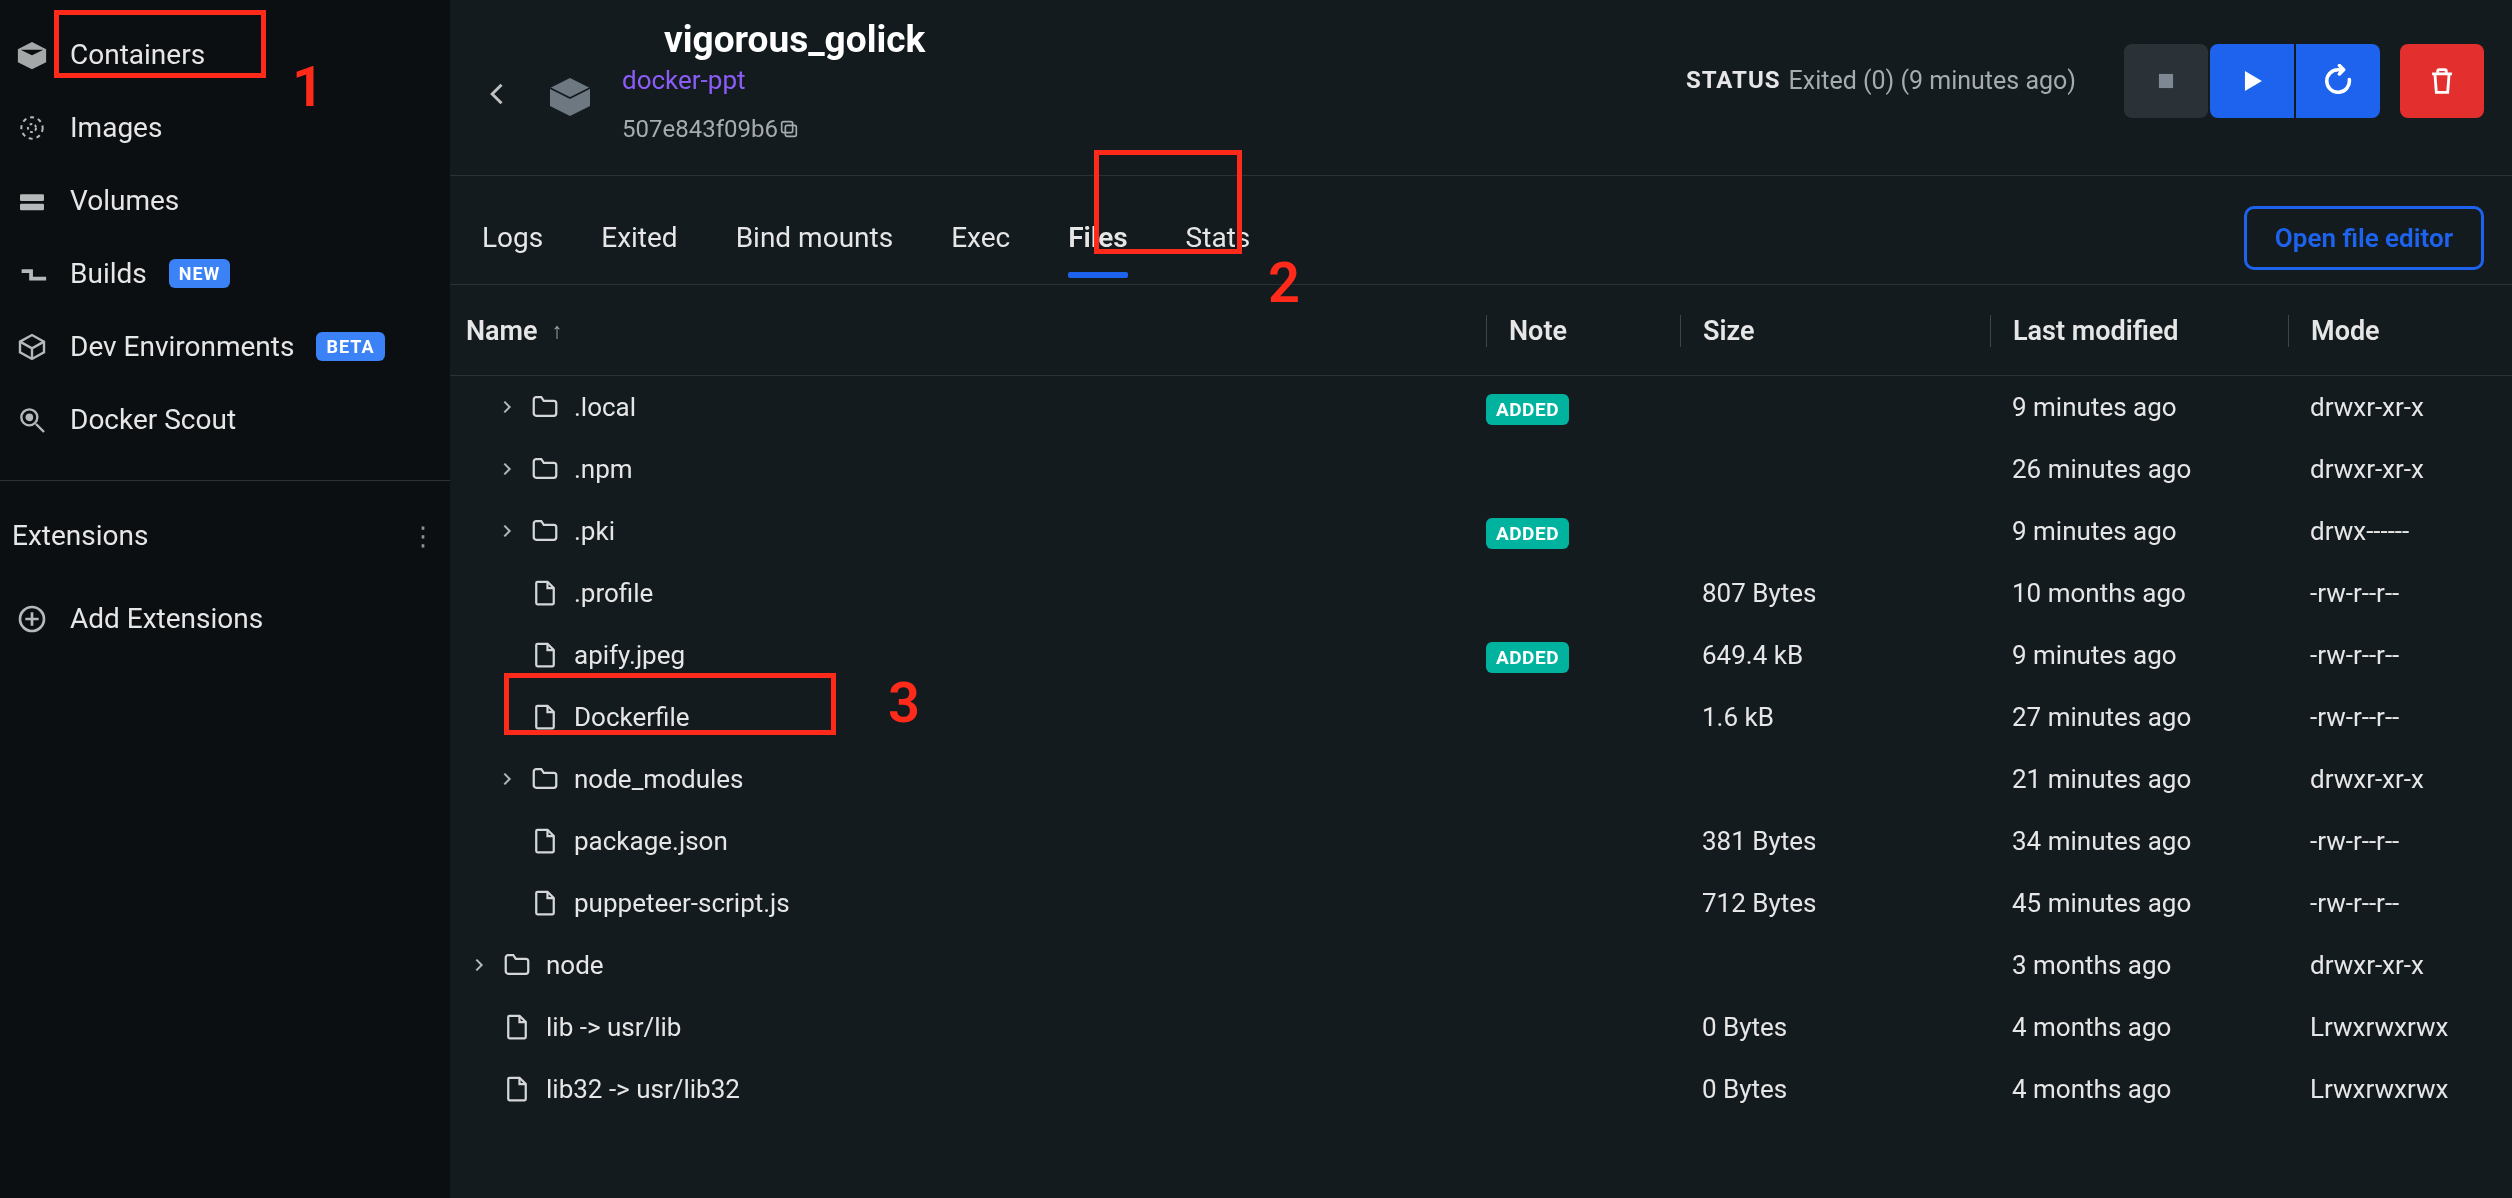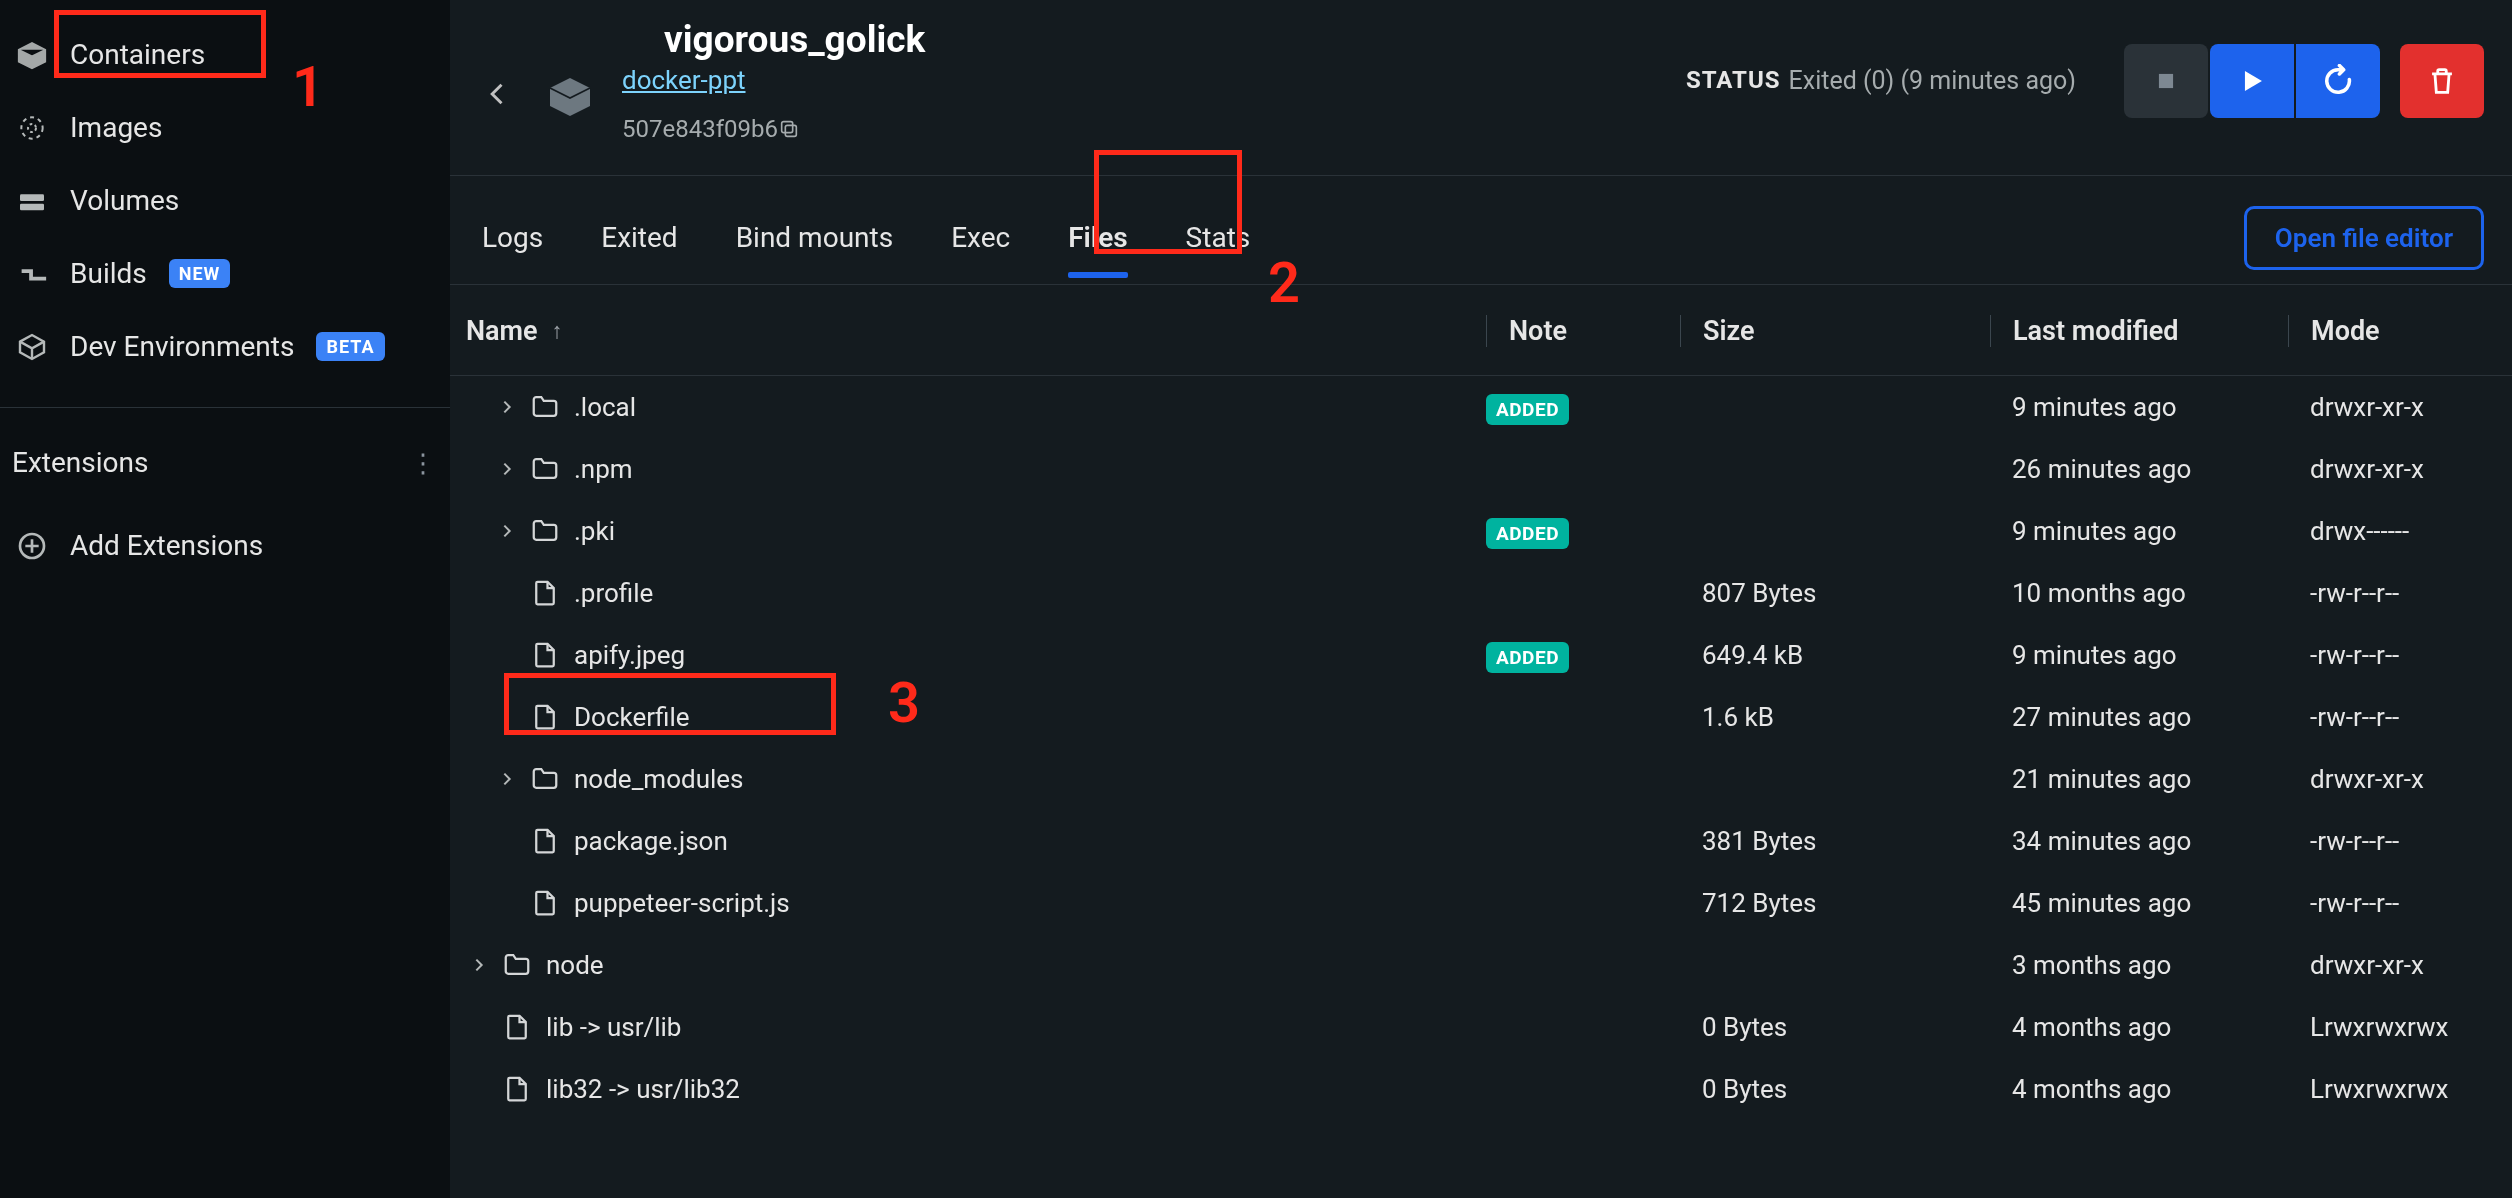--- a/index.html
+++ b/index.html
@@ -116,22 +116,21 @@
       flex-direction: column;
       gap: 4px;
     }
     .title-main {
       font-size: 37px;
       font-weight: 700;
       color: #fff;
       margin-left: 42px;
     }
     .title-link {
-      color: #7dd3fc;
-      text-decoration: underline;
+      color: #8b5cf6;
       font-size: 26px;
     }
     .title-sub {
       color: #a6acae;
       font-size: 24px;
       display: flex;
       align-items: center;
       gap: 0;
       margin-top: 16px;
     }
@@ -315,20 +314,30 @@
   </div>
   <div class="side-item">
     <span class="icon">
       <svg viewBox="0 0 24 24" fill="none" stroke="currentColor" stroke-width="1.8">
           <path d="M3 8 L12 3 L21 8 L21 16 L12 21 L3 16 Z"></path>
           <path d="M3 8 L12 13 L21 8 M12 13 L12 21"></path>
         </svg>
     </span>
     <span>Dev Environments</span>
     <span class="badge">BETA</span>
+  </div>
+  <div class="side-item">
+    <span class="icon">
+      <svg viewBox="0 0 24 24" fill="none" stroke="currentColor" stroke-width="1.8">
+          <circle cx="10" cy="10" r="6"></circle>
+          <path d="M15 15 L21 21"></path>
+          <circle cx="10" cy="10" r="2" fill="currentColor"></circle>
+        </svg>
+    </span>
+    <span>Docker Scout</span>
   </div>
 
   <div class="side-divider"></div>
 
   <div class="ext-header">
     <span>Extensions</span>
     <span class="dots">⋮</span>
   </div>
 
   <div class="side-item">

